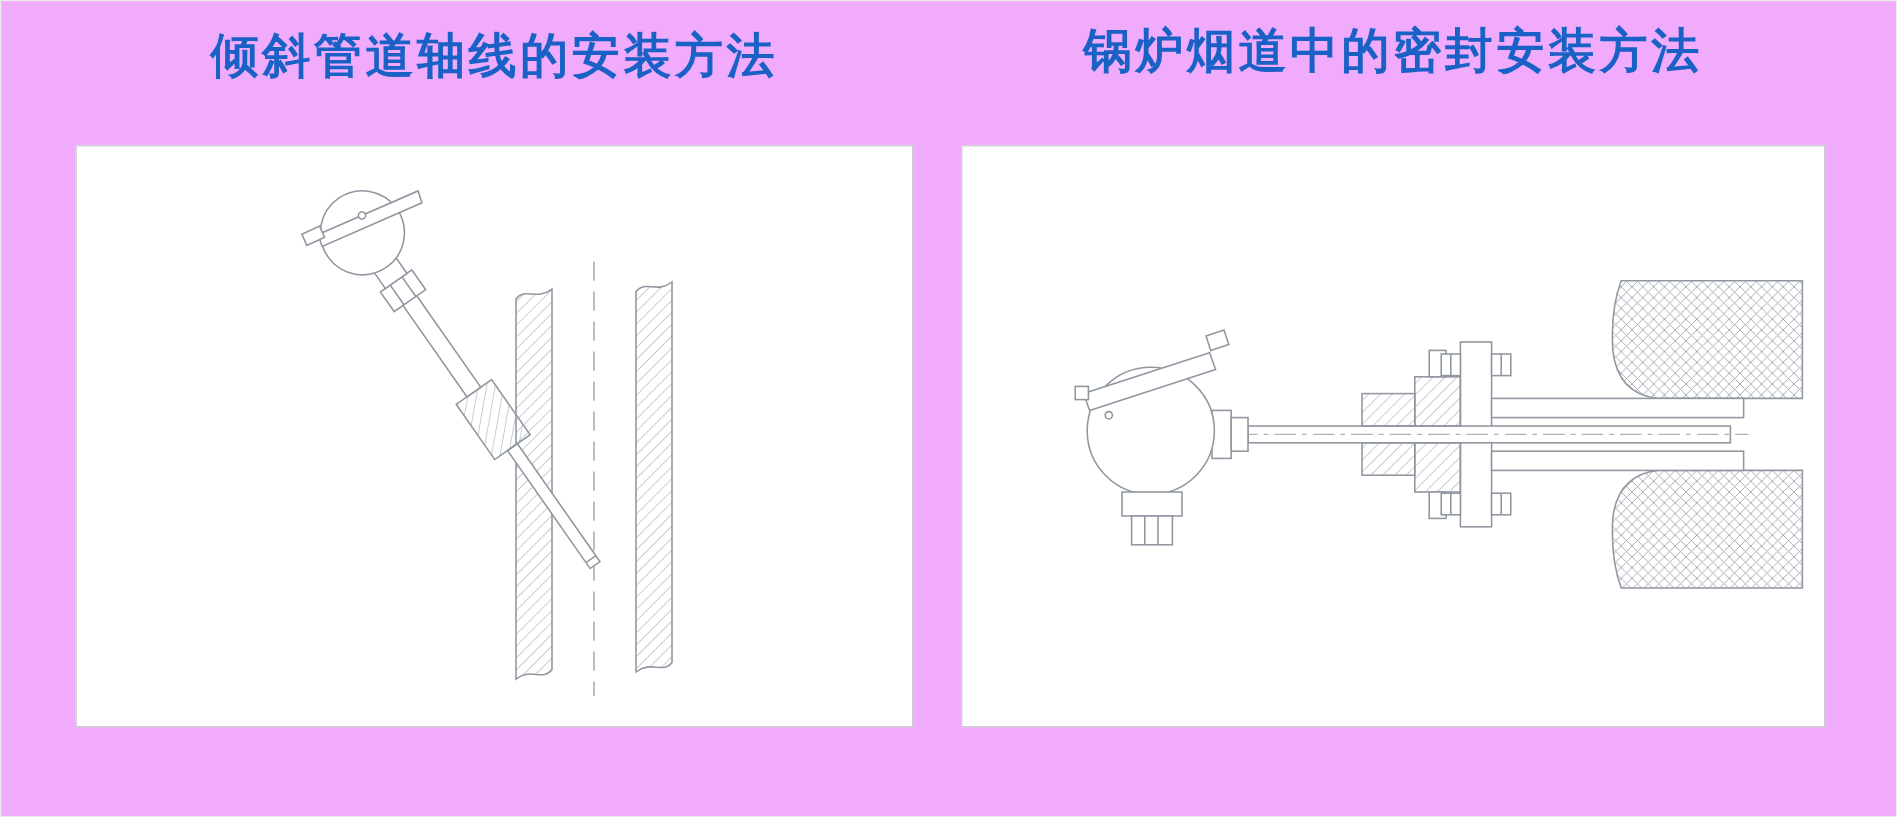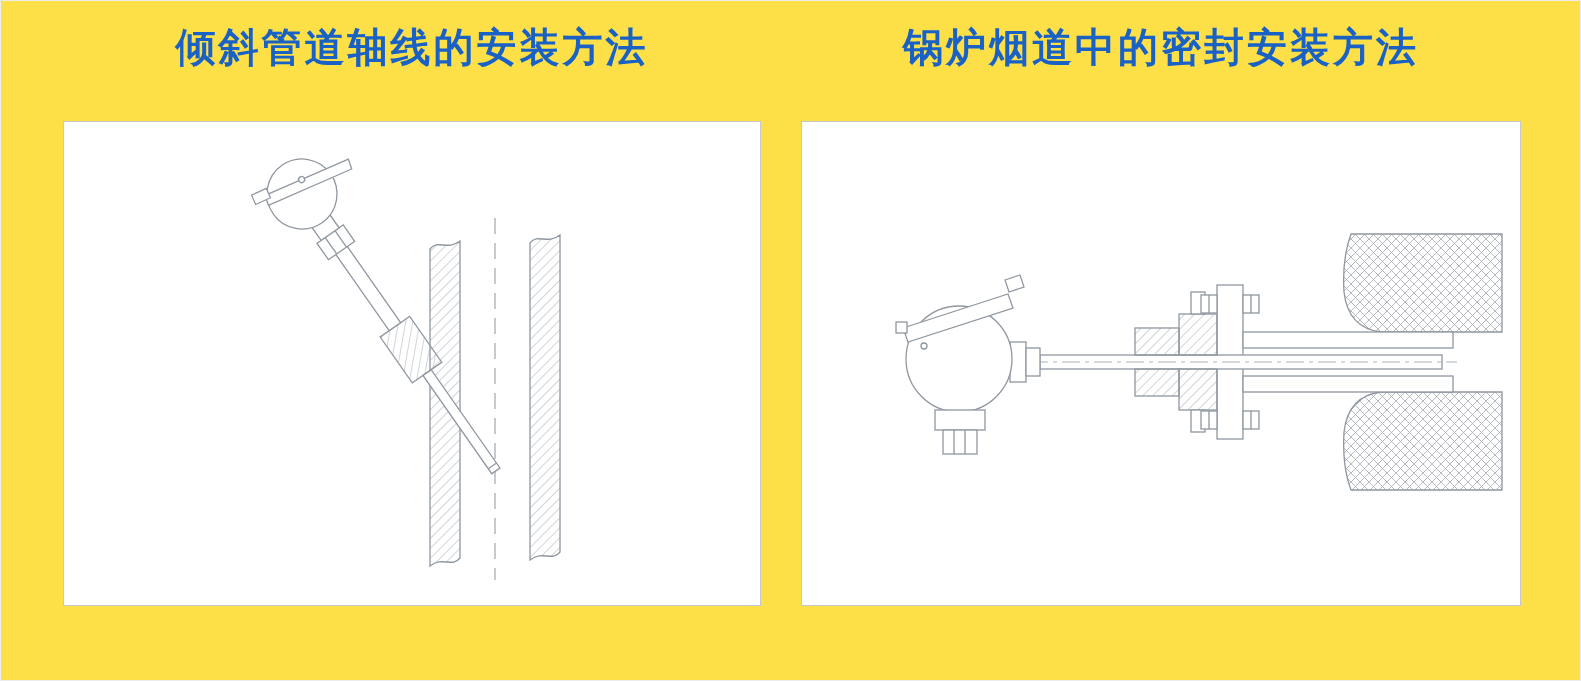--- a/index.html
+++ b/index.html
@@ -1,20 +1,20 @@
 <!DOCTYPE html>
 <html><head>
 <meta charset="utf-8">
 <style>
   * { margin:0; padding:0; box-sizing:border-box; }
   html,body { width:1581px; height:681px; background:#ffffff; font-family:"Liberation Sans", sans-serif; overflow:hidden; }
-  .page { position:relative; width:1581px; height:681px; background:#fde047; border:1px solid #ececec; }
+  .page { position:relative; width:1581px; height:681px; background:#f0abfc; border:1px solid #ececec; }
   .panel { position:absolute; top:20px; }
   .panel-left  { left:62px;  width:698px; }
-  .panel-right { left:800px; width:720px; }
+  .panel-right { left:800px; width:720px;font-family:Liberation Mono, monospace; }
   .panel-title {
     text-align:center;
     color:#1a61c6;
     font-size:40px;
     font-weight:bold;
     letter-spacing:3px;
     line-height:52px;
     height:52px;
     white-space:nowrap;
   }

